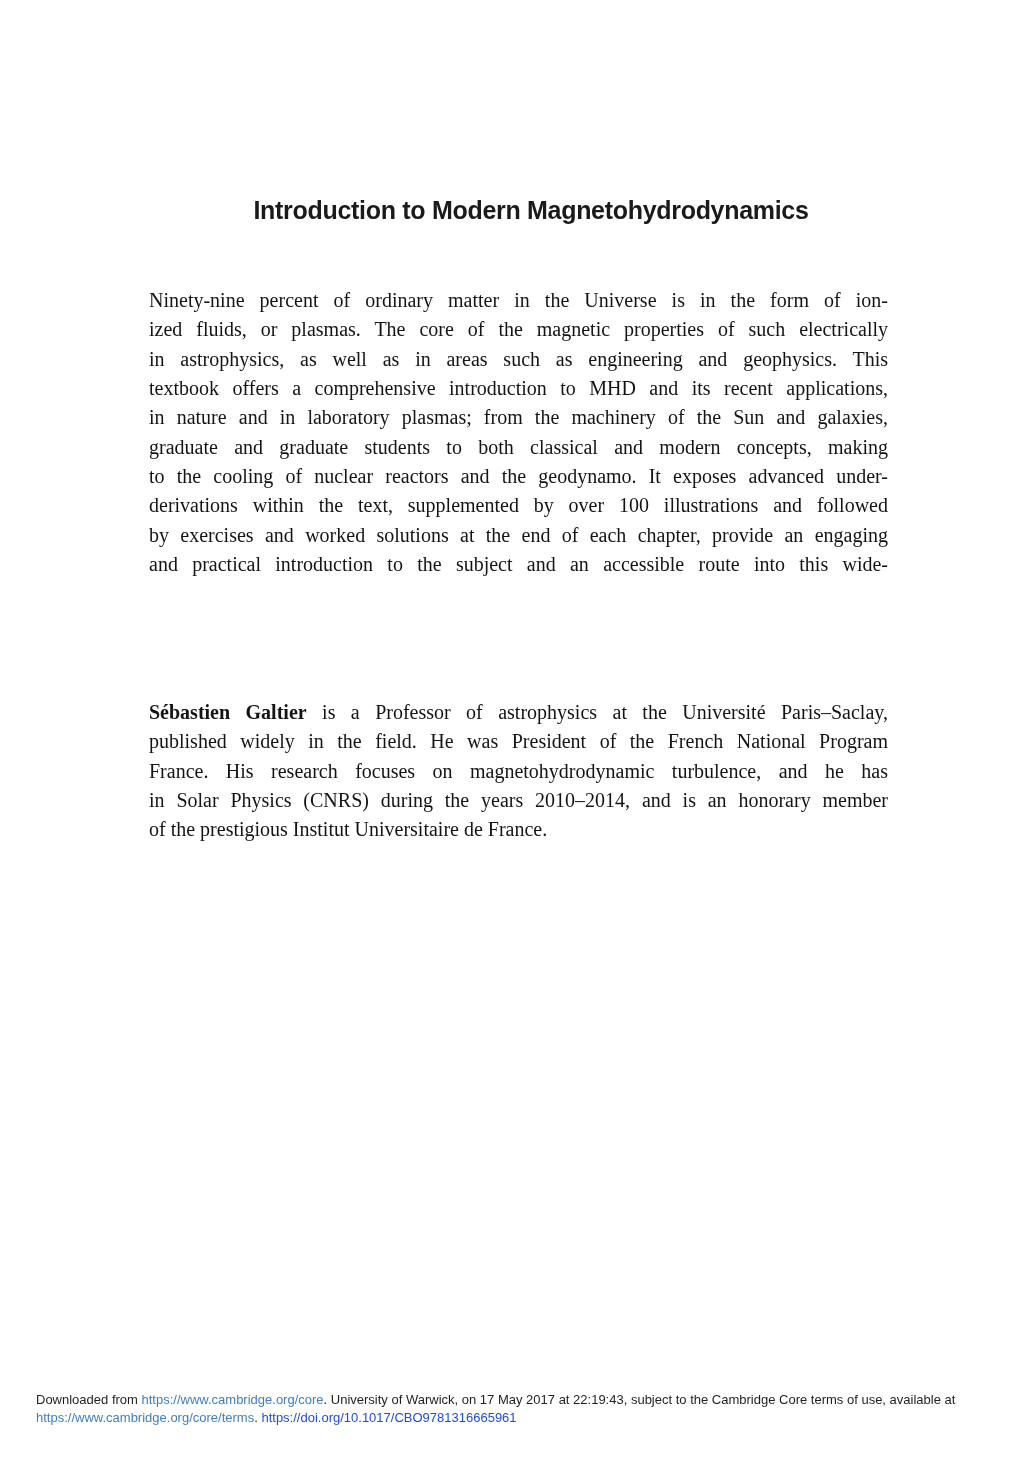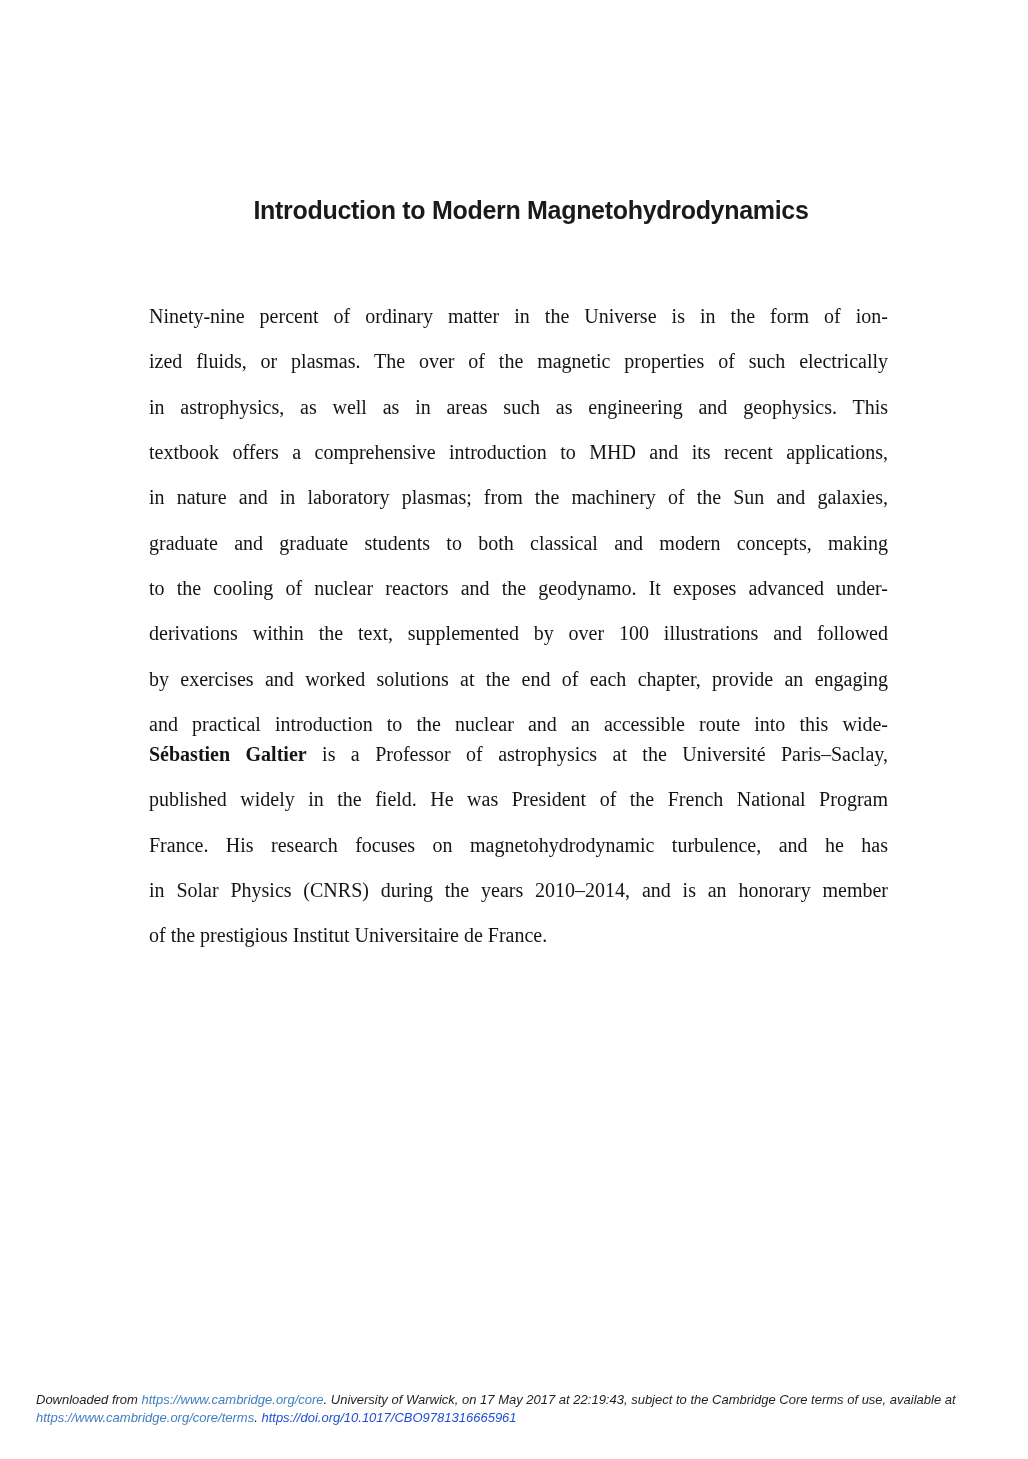--- a/index.html
+++ b/index.html
@@ -26,67 +26,65 @@
   }
   .body-text {
     position: absolute;
     left: 149px;
     width: 739px;
     font-size: 20px;
     line-height: 29.35px;
     color: #141414;
   }
   #para1 { top: 286px; }
-  #para2 { top: 724px; font-family: Liberation Serif, serif; }
+  #para2 { top: 698px; font-family: Liberation Serif, serif; }
   .line {
     text-align: justify;
     text-align-last: justify;
     -moz-text-align-last: justify;
     white-space: normal;
-    margin-top: 16px;
   }
   .line.last {
     text-align-last: left;
     -moz-text-align-last: left;
   }
   .bold { font-weight: bold; }
   .footer {
     position: absolute;
     left: 36px;
     top: 1391px;
     width: 960px;
     font-family: "Liberation Sans", sans-serif;
     font-size: 13px;
     line-height: 17.5px;
     color: #1f1f1f;
-    font-style: italic;
   }
   .link {
     text-decoration: none;
     cursor: pointer;
   }
 </style>
 </head>
 <body>
 
 <div class="page">
 
   <h1 class="title">Introduction to Modern Magnetohydrodynamics</h1>
 
   <div class="body-text" id="para1">
     <div class="line">Ninety-nine percent of ordinary matter in the Universe is in the form of ion-</div>
-    <div class="line">ized fluids, or plasmas. The over of the magnetic properties of such electrically</div>
+    <div class="line">ized fluids, or plasmas. The core of the magnetic properties of such electrically</div>
     <div class="line">in astrophysics, as well as in areas such as engineering and geophysics. This</div>
     <div class="line">textbook offers a comprehensive introduction to MHD and its recent applications,</div>
     <div class="line">in nature and in laboratory plasmas; from the machinery of the Sun and galaxies,</div>
     <div class="line">graduate and graduate students to both classical and modern concepts, making</div>
     <div class="line">to the cooling of nuclear reactors and the geodynamo. It exposes advanced under-</div>
     <div class="line">derivations within the text, supplemented by over 100 illustrations and followed</div>
     <div class="line">by exercises and worked solutions at the end of each chapter, provide an engaging</div>
-    <div class="line">and practical introduction to the nuclear and an accessible route into this wide-</div>
+    <div class="line">and practical introduction to the subject and an accessible route into this wide-</div>
   </div>
 
   <div class="body-text" id="para2">
     <div class="line"><span class="bold">Sébastien Galtier</span><span> is a Professor of astrophysics at the Université Paris–Saclay,</span></div>
     <div class="line">published widely in the field. He was President of the French National Program</div>
     <div class="line">France. His research focuses on magnetohydrodynamic turbulence, and he has</div>
     <div class="line">in Solar Physics (CNRS) during the years 2010–2014, and is an honorary member</div>
     <div class="line last">of the prestigious Institut Universitaire de France.</div>
   </div>
 

